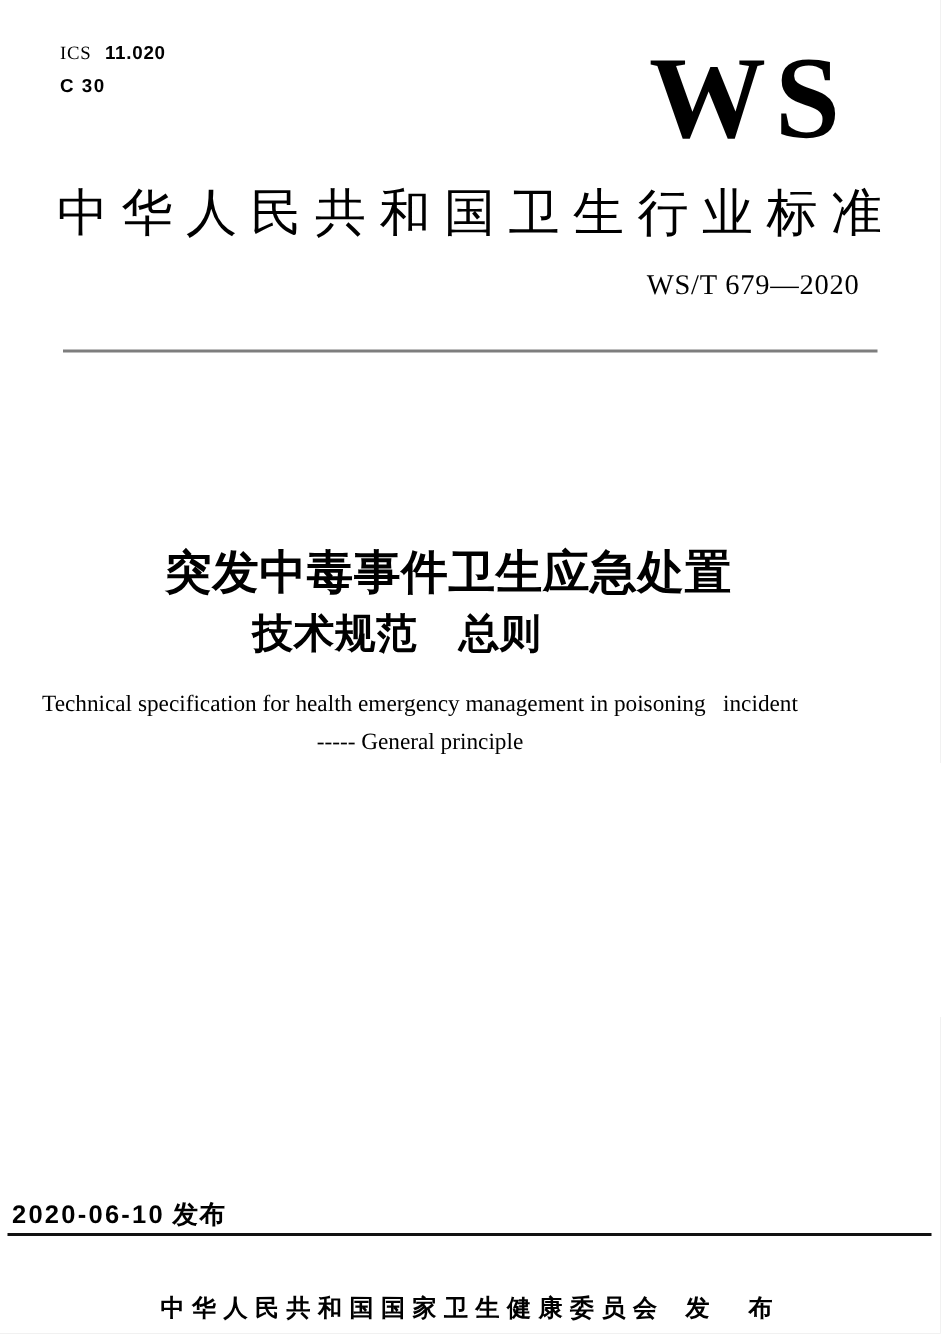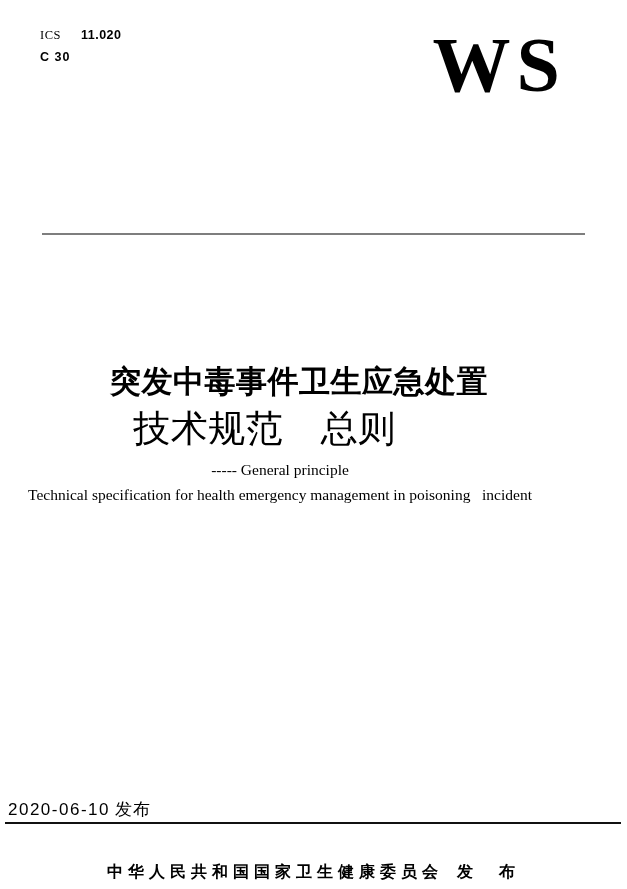--- a/index.html
+++ b/index.html
@@ -14,21 +14,21 @@
     width:627px;height:889px;
     margin:0 auto;
     background:var(--page_bg);
     color:var(--text_black);
     font-family:"Liberation Sans",sans-serif;
     overflow:hidden;
   }
   
   .ics-block{position:absolute;left:40px;top:24px;font-size:12.5px;line-height:22px;}
   .ics-label{font-family:"Liberation Serif",serif;font-weight:normal;letter-spacing:0.5px;text-align:center;}
-  .ics-code{font-weight:bold;margin-left:20px;letter-spacing:0.5px;}
+  .ics-code{font-weight:bold;margin-left:9px;letter-spacing:0.5px;}
   .class-code{font-weight:bold;letter-spacing:1px;}
   
   .ws-logo{
     position:absolute;left:396px;top:26px;width:170px;
     font-family:"Liberation Serif",serif;
     font-weight:bold;font-size:78px;line-height:1;
     letter-spacing:6px;text-align:right;
   }
   
   .standard-type{
@@ -44,35 +44,35 @@
     font-size:19px;letter-spacing:0.5px;
   }
   .gray-rule{position:absolute;left:42px;top:233px;width:543px;height:2px;background:var(--divider_gray);}
   
   .title-line1{
     position:absolute;left:0;top:361px;width:598px;
     text-align:center;font-size:31px;font-weight:bold;letter-spacing:0.5px;
   }
   .title-line2{
     position:absolute;left:0;top:404px;width:529px;
-    text-align:center;font-size:37px;font-weight:normal;letter-spacing:0.5px;
+    text-align:center;font-size:27px;font-weight:bold;letter-spacing:0.5px;
   }
   
   .en-title{
     position:absolute;left:0;top:457px;width:560px;
     text-align:center;
     font-family:"Liberation Serif",serif;
     font-size:15.5px;line-height:25px;
   }
   .en-title div{white-space:pre-wrap;}
   
   .dates-row{
     position:absolute;left:8px;right:7px;top:798px;
     display:flex;
-    font-size:17px;font-weight:normal;
+    font-size:17px;font-weight:bold;
   }
   .date-num{letter-spacing:1.5px;}
   .date-label{margin-left:5px;letter-spacing:1px;}
   .black-rule{position:absolute;left:5px;right:6px;top:822px;height:2px;background:var(--divider_black);}
   
   .footer-issuer{
     position:absolute;left:0;top:862px;width:100%;
     text-align:center;font-size:16px;font-weight:bold;letter-spacing:5px;
   }
   .publish-label{margin-left:14px;}
@@ -84,30 +84,32 @@
 
   <div class="ics-block">
     <div>
       <span class="ics-label">ICS</span><span class="ics-code">11.020</span>
     </div>
     <div class="class-code">C 30</div>
   </div>
 
   <div class="ws-logo">WS</div>
 
+  <div class="standard-type">中华人民共和国卫生行业标准</div>
 
+  <div class="doc-number">WS/T 679—2020</div>
 
   <div class="gray-rule"></div>
 
   <div class="title-line1">突发中毒事件卫生应急处置</div>
   <div class="title-line2">技术规范　总则</div>
 
   <div class="en-title">
+    <div>Technical specification for health emergency management in poisoning   incident</div>
     <div>----- General principle</div>
-    <div>Technical specification for health emergency management in poisoning   incident</div>
   </div>
 
   <div class="dates-row">
     <div>
       <span class="date-num">2020-06-10</span><span class="date-label">发布</span>
     </div>
   </div>
 
   <div class="black-rule"></div>
 

